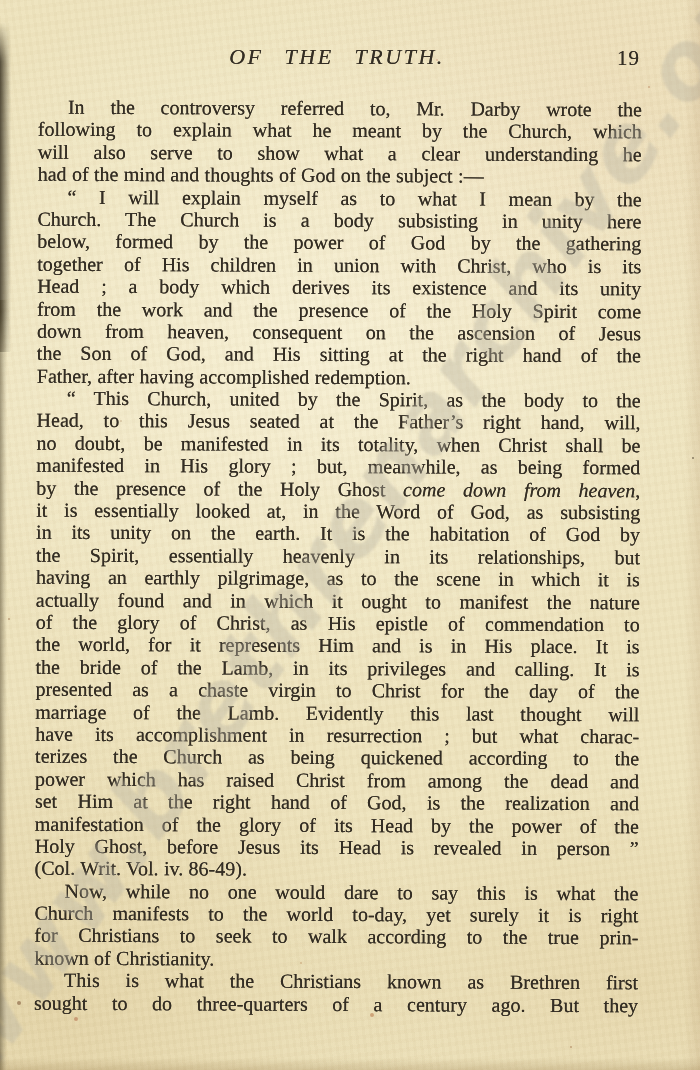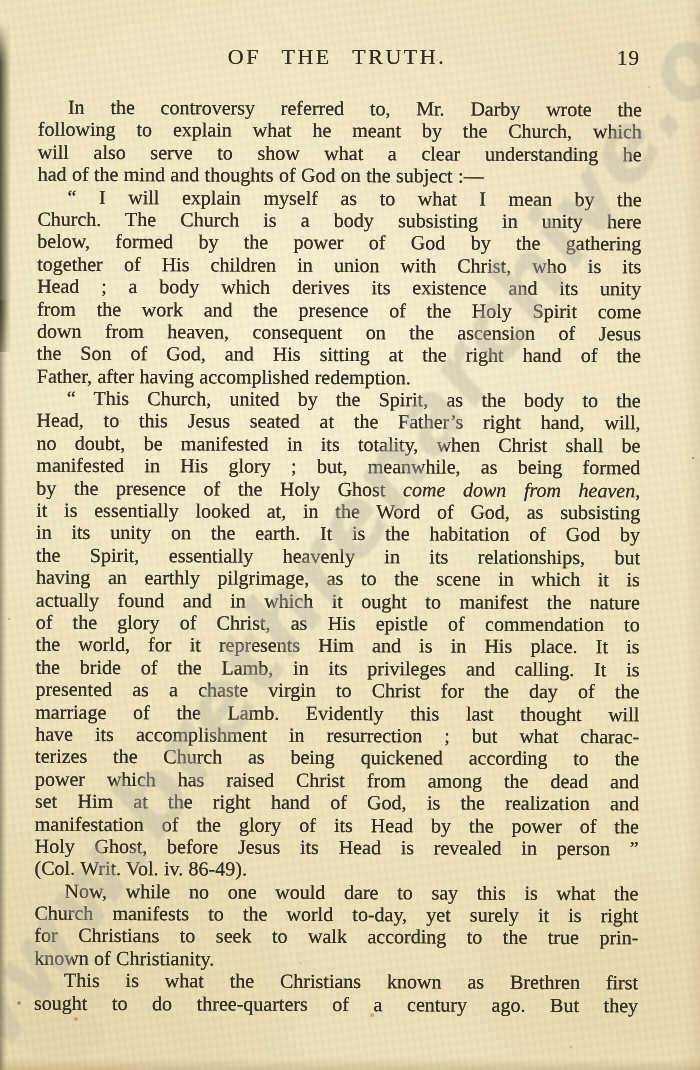--- a/index.html
+++ b/index.html
@@ -64,21 +64,21 @@
     font-family:"DejaVu Sans","Liberation Sans",sans-serif;
     font-weight:bold;font-style:italic;
     font-size:92px;letter-spacing:2px;
     color:var(--wm,rgba(185,179,162,0.40));
     filter:blur(0.8px);
     pointer-events:none;
   }
   #running-title{
     position:absolute;top:44px;left:0;right:26px;z-index:2;
     text-align:center;
-    font-size:22px;letter-spacing:2.5px;word-spacing:13px;
+    font-style:italic;font-size:22px;letter-spacing:2.5px;word-spacing:13px;
     color:var(--ink,#332d24);
     text-shadow:0 0 0.6px rgba(45,38,26,0.85);
   }
   #page-number{
     position:absolute;top:46px;right:60px;z-index:2;
     font-size:21px;letter-spacing:1px;color:var(--ink,#332d24);
     text-shadow:0 0 0.6px rgba(45,38,26,0.85);
   }
   #text-block{
     position:absolute;left:36px;top:97px;width:604px;z-index:2;

